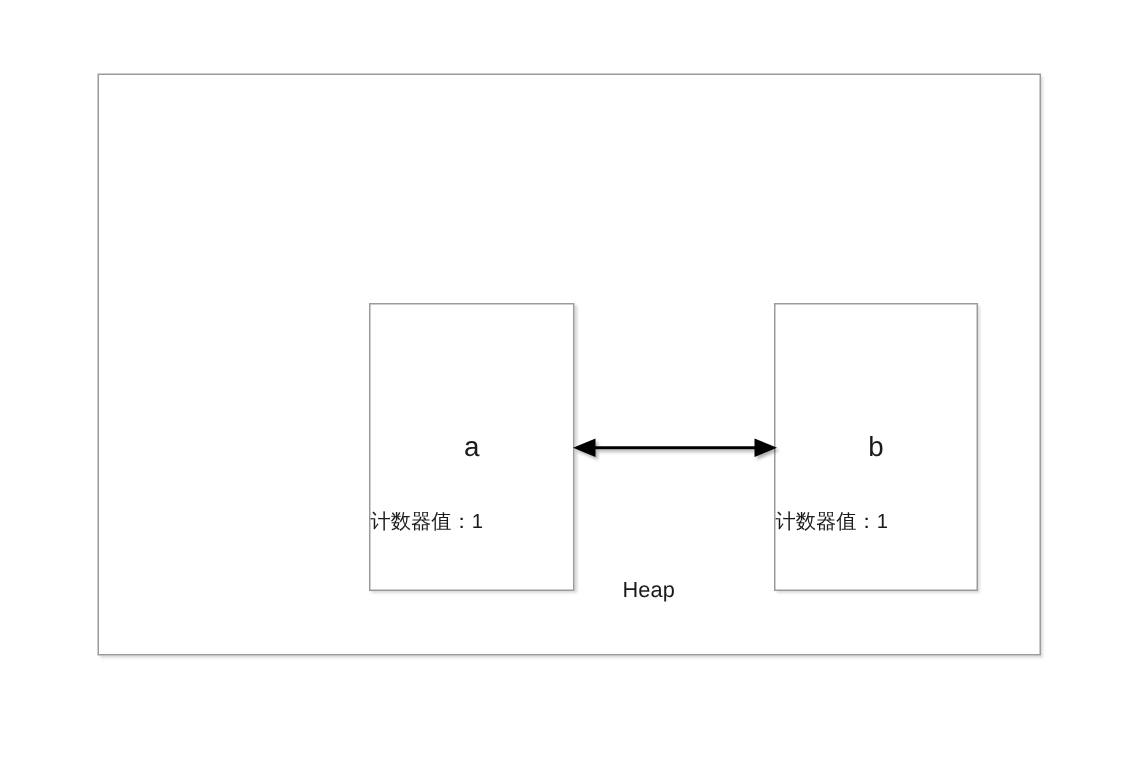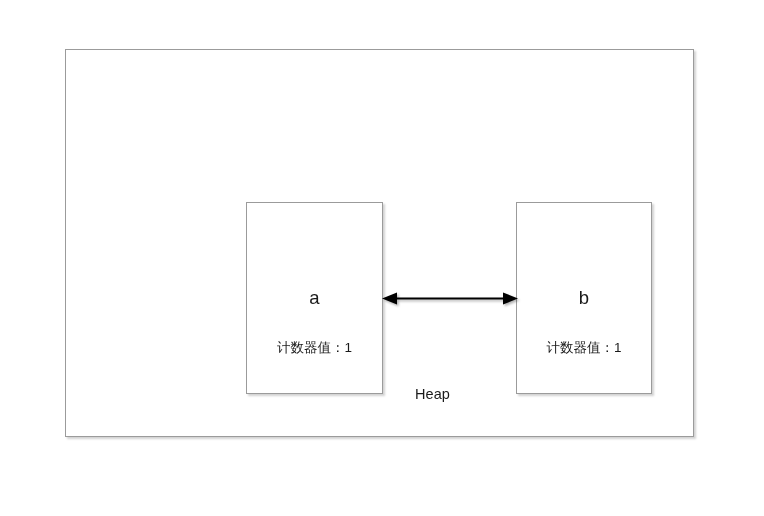--- a/index.html
+++ b/index.html
@@ -82,21 +82,21 @@
     font-size: 18.5px;
     line-height: 22px;
     color: #1a1a1a;
   }
 
   .obj-counter {
     position: absolute;
     left: 0;
     top: 136px;
     width: 100%;
-    text-align: center;
+    text-align: left;
     font-size: 13.5px;
     line-height: 17px;
     color: #1a1a1a;
     white-space: nowrap;
   }
 
   
   .connector {
     position: absolute;
     left: 310px;

